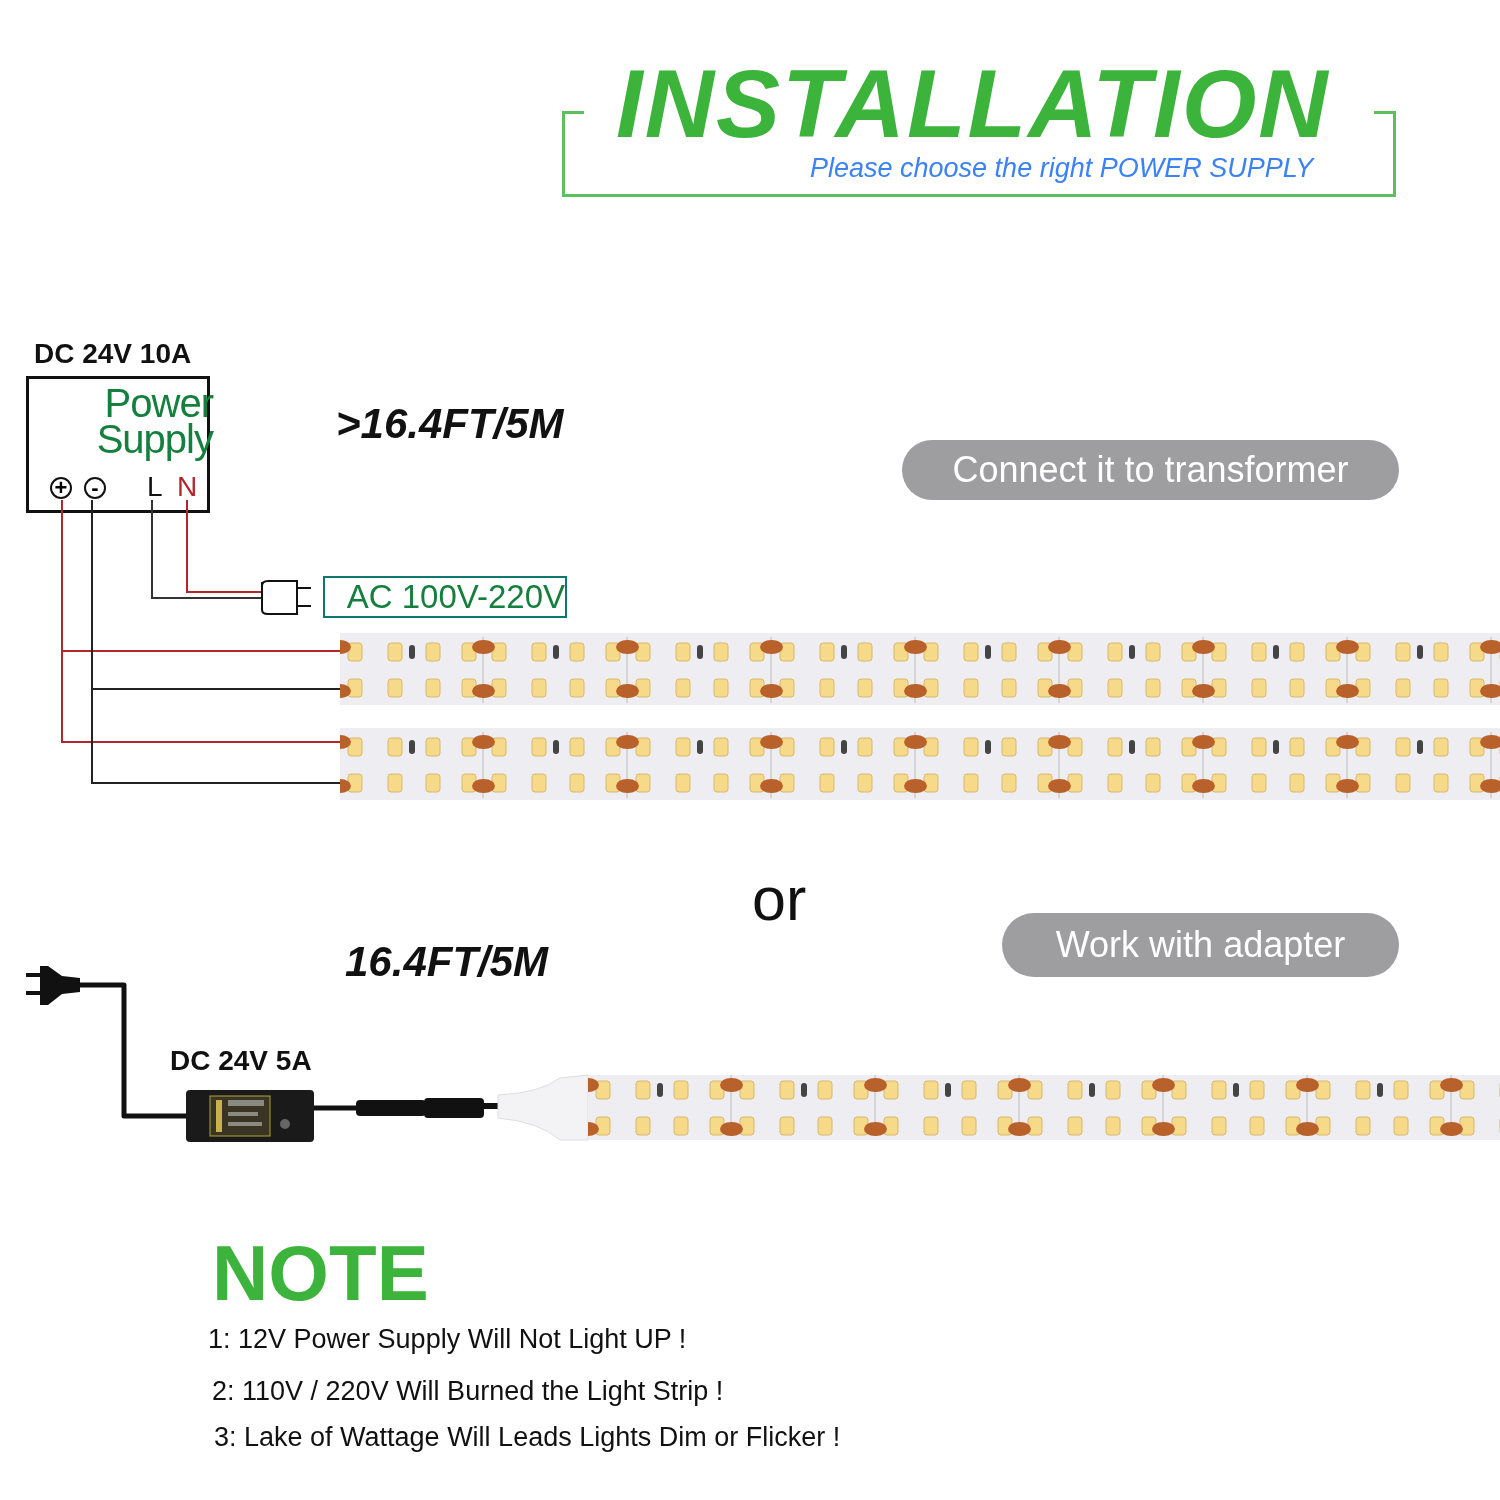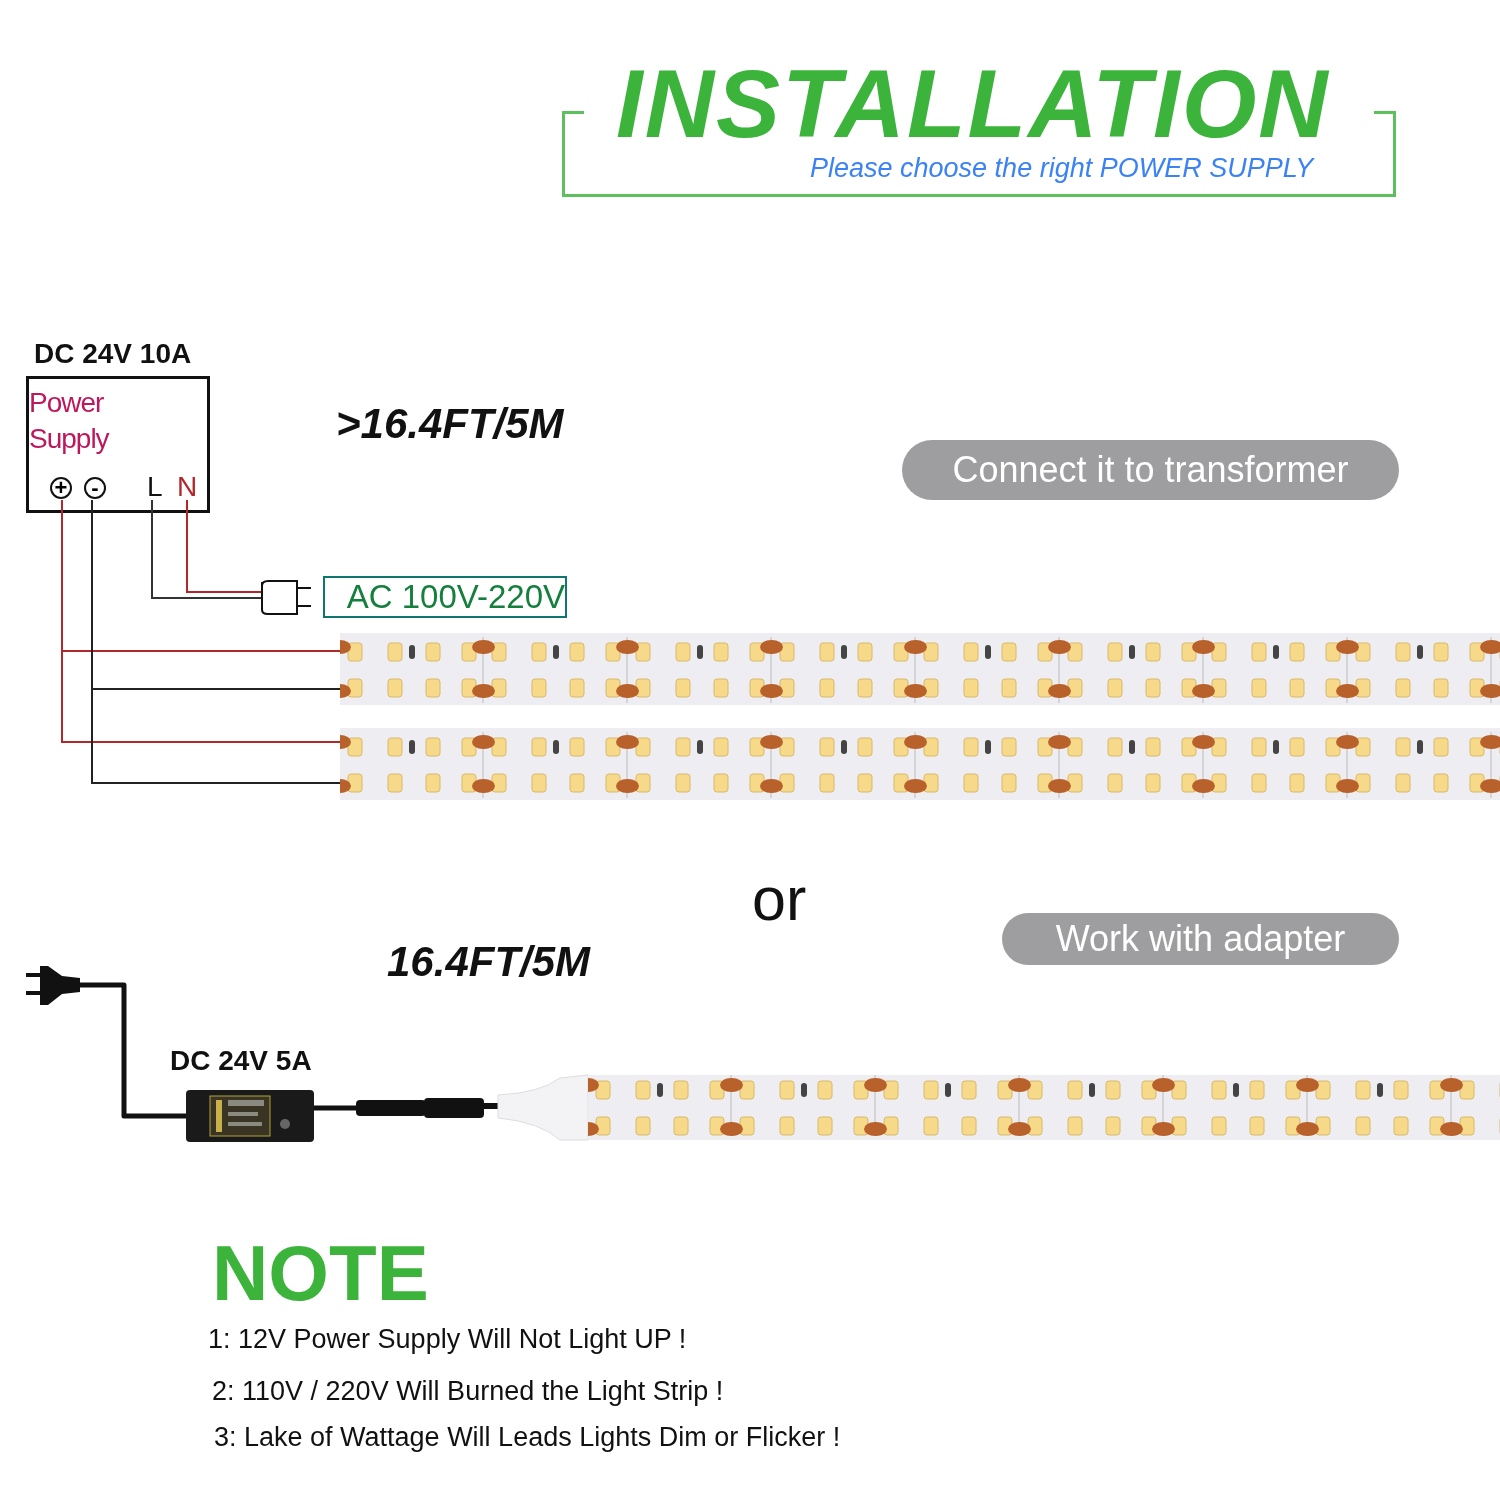--- a/index.html
+++ b/index.html
@@ -5,21 +5,21 @@
   html, body { margin: 0; padding: 0; }
   body { width: 1500px; height: 1500px; background: #ffffff; position: relative; overflow: hidden; font-family: "Liberation Sans", sans-serif; }
   .title-bracket { position: absolute; left: 562px; top: 114px; width: 828px; height: 80px; border: 3px solid #5cc05c; border-top: none; }
   .title-bracket::before, .title-bracket::after { content: ""; position: absolute; top: -3px; width: 22px; height: 3px; background: #5cc05c; }
   .title-bracket::before { left: -3px; }
   .title-bracket::after { right: -3px; }
   .title-main { position: absolute; left: 612px; top: 56px; font-size: 96px; font-weight: bold; font-style: italic; color: #3cb43c; letter-spacing: 2px; line-height: 1; background: #fff; padding: 0 4px; }
   .title-sub { position: absolute; left: 810px; top: 153px; font-size: 27px; font-style: italic; color: #3b82f6; }
   .spec { position: absolute; font-weight: bold; font-size: 28px; color: #111; margin-top: 8px; }
   .ps-box { position: absolute; left: 26px; top: 376px; width: 184px; height: 137px; border: 3px solid #111; box-sizing: border-box; }
-  .ps-title { position: absolute; left: 0; top: 6px; width: 184px; text-align: left; font-size: 28px; line-height: 36px; color: #be185d; letter-spacing: -1px; }
+  .ps-title { position: absolute; left: 0; top: 6px; width: 184px; text-align: right; font-size: 40px; line-height: 36px; color: #15803d; letter-spacing: -1px; }
   .term { position: absolute; top: 98px; font-size: 28px; line-height: 28px; }
   .circ { width: 22px; height: 22px; border: 2px solid #111; border-radius: 50%; display: flex; align-items: center; justify-content: center; font-size: 22px; font-weight: bold; line-height: 1; box-sizing: border-box; }
   .length { position: absolute; font-size: 42px; font-weight: bold; font-style: italic; color: #111; }
   .pill { position: absolute; background: #9e9d9f; color: #fff; border-radius: 34px; display: flex; align-items: center; justify-content: center; font-size: 36px; }
   .ac-label { position: absolute; left: 323px; top: 576px; width: 244px; height: 42px; border: 2px solid #0f766e; box-sizing: border-box; font-size: 33px; line-height: 38px; text-align: right; color: #15803d; }
   .strip { position: absolute; background: #eeedf2; overflow: hidden; }
   .or-text { position: absolute; left: 752px; top: 864px; font-size: 61px; color: #111; }
   .note-title { position: absolute; left: 212px; top: 1234px; font-size: 78px; font-weight: bold; color: #3cb43c; line-height: 1; }
   .note-item { position: absolute; font-size: 27px; color: #111; }
   svg { position: absolute; left: 0; top: 0; }
@@ -118,22 +118,22 @@
   </svg>
 </div>
 <div class="strip" style="left:340px; top:728px; width:1160px; height:72px;">
   <svg width="1160" height="72">
       <rect x="0" y="0" width="1160" height="72" fill="url(#ledpat)"></rect>
     </svg>
 </div>
 
 <div class="or-text">or</div>
 
-<div class="length" style="left:345px; top:938px;margin-left:42px;">16.4FT/5M</div>
-<div class="pill" style="left:1002px; top:913px; width:397px; height:52px;">Work with adapter</div>
+<div class="length" style="left:345px; top:938px;">16.4FT/5M</div>
+<div class="pill" style="left:1002px; top:913px; width:397px; height:64px;">Work with adapter</div>
 <div class="spec" style="left:170px; top:1037px;">DC 24V 5A</div>
 
 <div class="strip" style="left:588px; top:1075px; width:912px; height:65px;">
   <svg width="912" height="65" style="top:-4px;">
       <rect x="-4" y="0" width="920" height="72" fill="url(#ledpat)"></rect>
     </svg>
 </div>
 
 <div class="note-title">NOTE</div>
 <div class="note-item" style="left:208px; top:1324px;">1: 12V Power Supply Will Not Light UP !</div>

